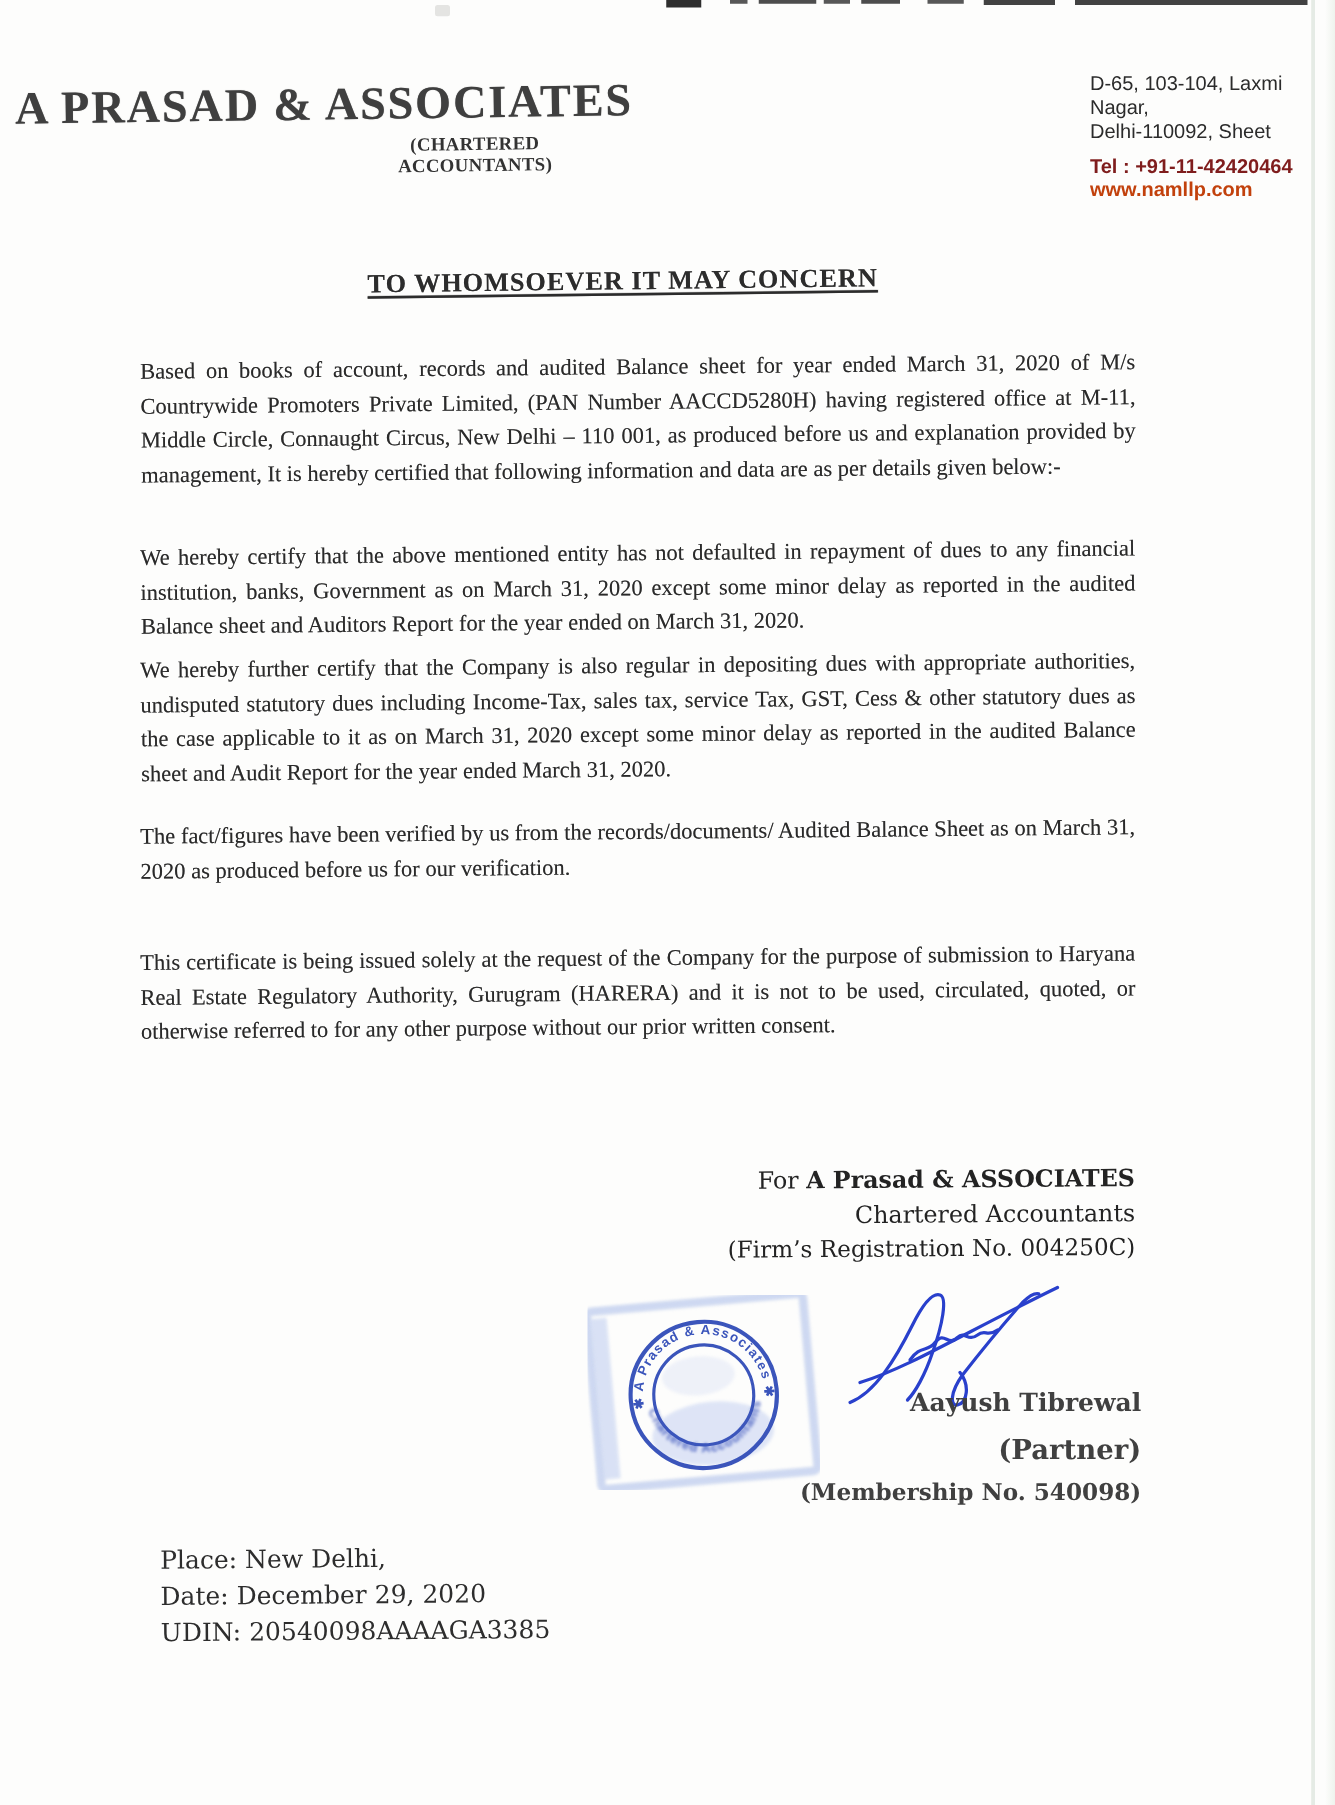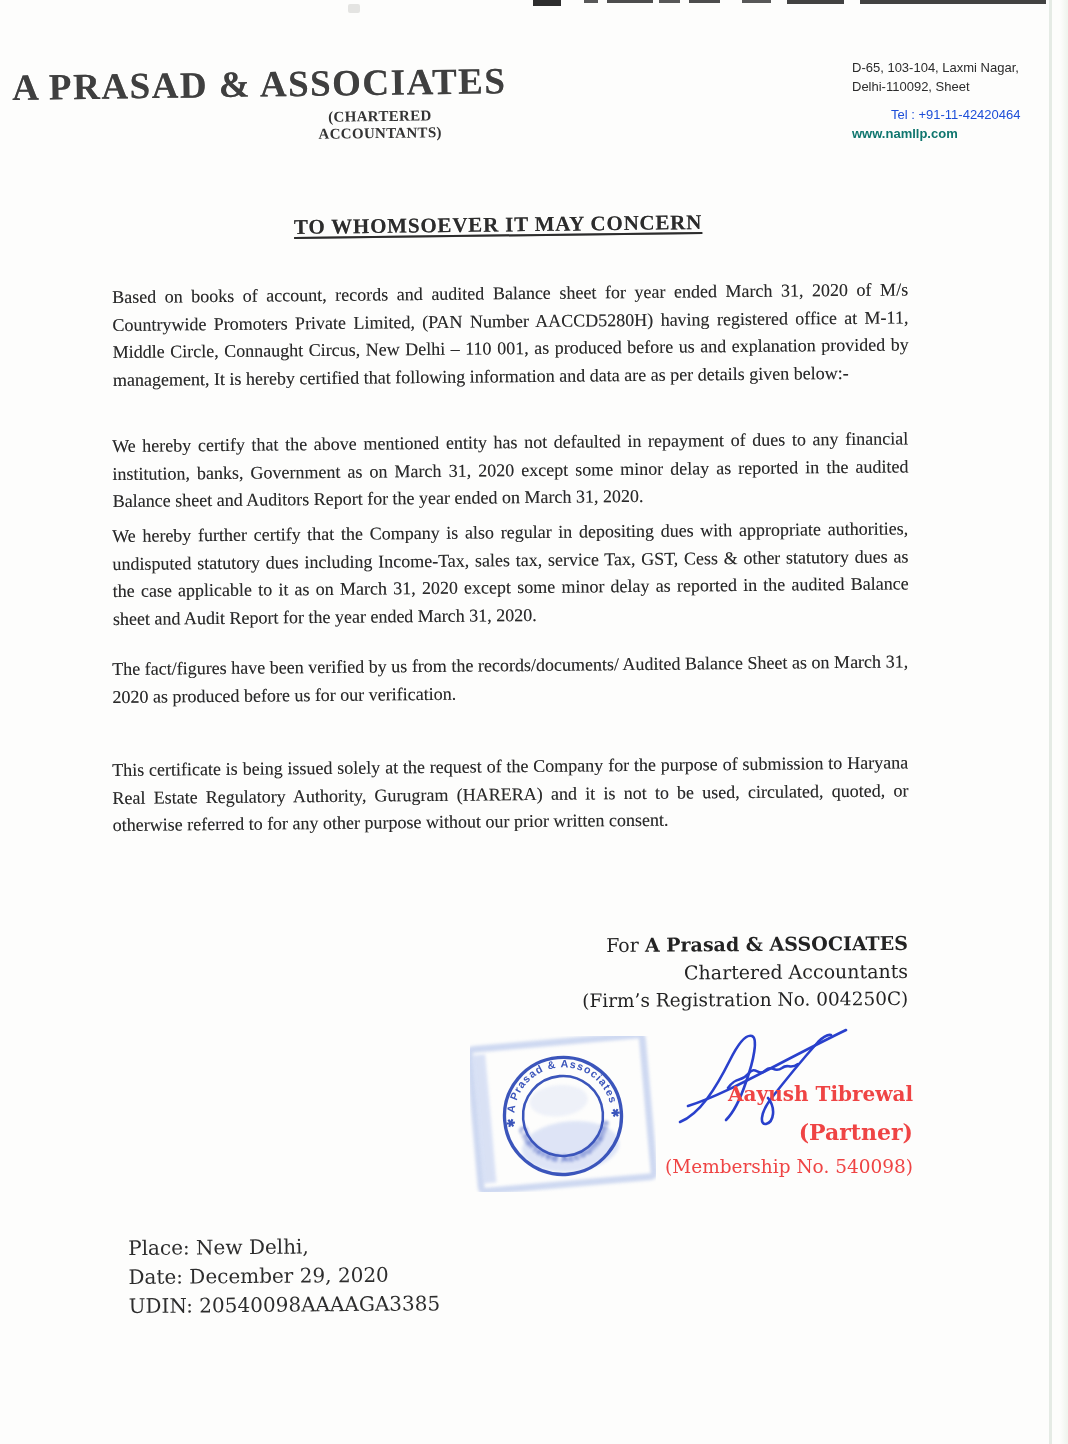--- a/index.html
+++ b/index.html
@@ -24,26 +24,26 @@
     font-size:37px;font-weight:700;letter-spacing:1.5px;color:#3f3f3f;
     transform:rotate(-0.8deg);transform-origin:0 50%;
     text-shadow:0 0 0.6px rgba(63,63,63,0.6);
   }
   .firm-sub{
     position:absolute;left:278px;top:108px;width:204px;text-align:center;
     font-size:15px;font-weight:600;color:#333;letter-spacing:0.3px;
     transform:rotate(-0.8deg);
   }
   .contact{
-    position:absolute;left:852px;top:58px;
-    font-family:"Liberation Sans", sans-serif;font-size:13px;line-height:19px;color:#2b2b2b;
+    position:absolute;left:872px;top:58px;
+    font-family:"Liberation Sans", sans-serif;font-size:16px;line-height:19px;color:#2b2b2b;
   }
   .contact .grp2{margin-top:9px;}
-  .contact .tel{font-weight:400;color:#1d4ed8;margin-left:39px;}
-  .contact .web{font-weight:700;color:#0f766e;}
+  .contact .tel{font-weight:700;color:#7f1d1d;}
+  .contact .web{font-weight:700;color:#c2410c;}
 
   
   .title{
     position:absolute;left:294px;top:215px;
     font-size:21px;font-weight:700;letter-spacing:0.8px;color:#2c2c2c;
     text-decoration:underline;text-underline-offset:3px;text-decoration-thickness:2px;
     transform:rotate(-0.7deg);transform-origin:0 50%;
     text-shadow:0 0 0.5px rgba(44,44,44,0.55);
   }
 
@@ -73,26 +73,26 @@
   
   .stamp{position:absolute;left:470px;top:1036px;width:186px;height:156px;}
   .stamp-arc-top{font:600 11px "Liberation Sans", sans-serif;fill:#3b55bb;letter-spacing:1.1px;}
   .stamp-arc-bot{font:700 10.5px "Liberation Sans", sans-serif;fill:#3d57bd;letter-spacing:0.7px;opacity:0.9;}
 
   
   .signature{position:absolute;left:672px;top:1026px;width:182px;height:104px;}
 
   
   .name-block{
-    position:absolute;right:155px;top:1082px;text-align:right;
-    font-family:"DejaVu Serif", serif;color:#ef4444;
+    position:absolute;right:155px;top:1110px;text-align:right;
+    font-family:"DejaVu Serif", serif;color:#404040;
   }
   .name-block .nb1{font-size:20px;font-weight:700;}
   .name-block .nb2{font-size:22px;font-weight:700;margin-top:13px;}
-  .name-block .nb3{font-size:18.5px;font-weight:400;margin-top:11px;}
+  .name-block .nb3{font-size:18.5px;font-weight:700;margin-top:11px;}
 
   
   .footer{
     position:absolute;left:128px;top:1234px;
     font-family:"DejaVu Serif", serif;font-size:20px;line-height:29px;color:#2d2d2d;
     transform:rotate(-0.5deg);transform-origin:0 0;
   }
 </style>
 </head>
 <body>

